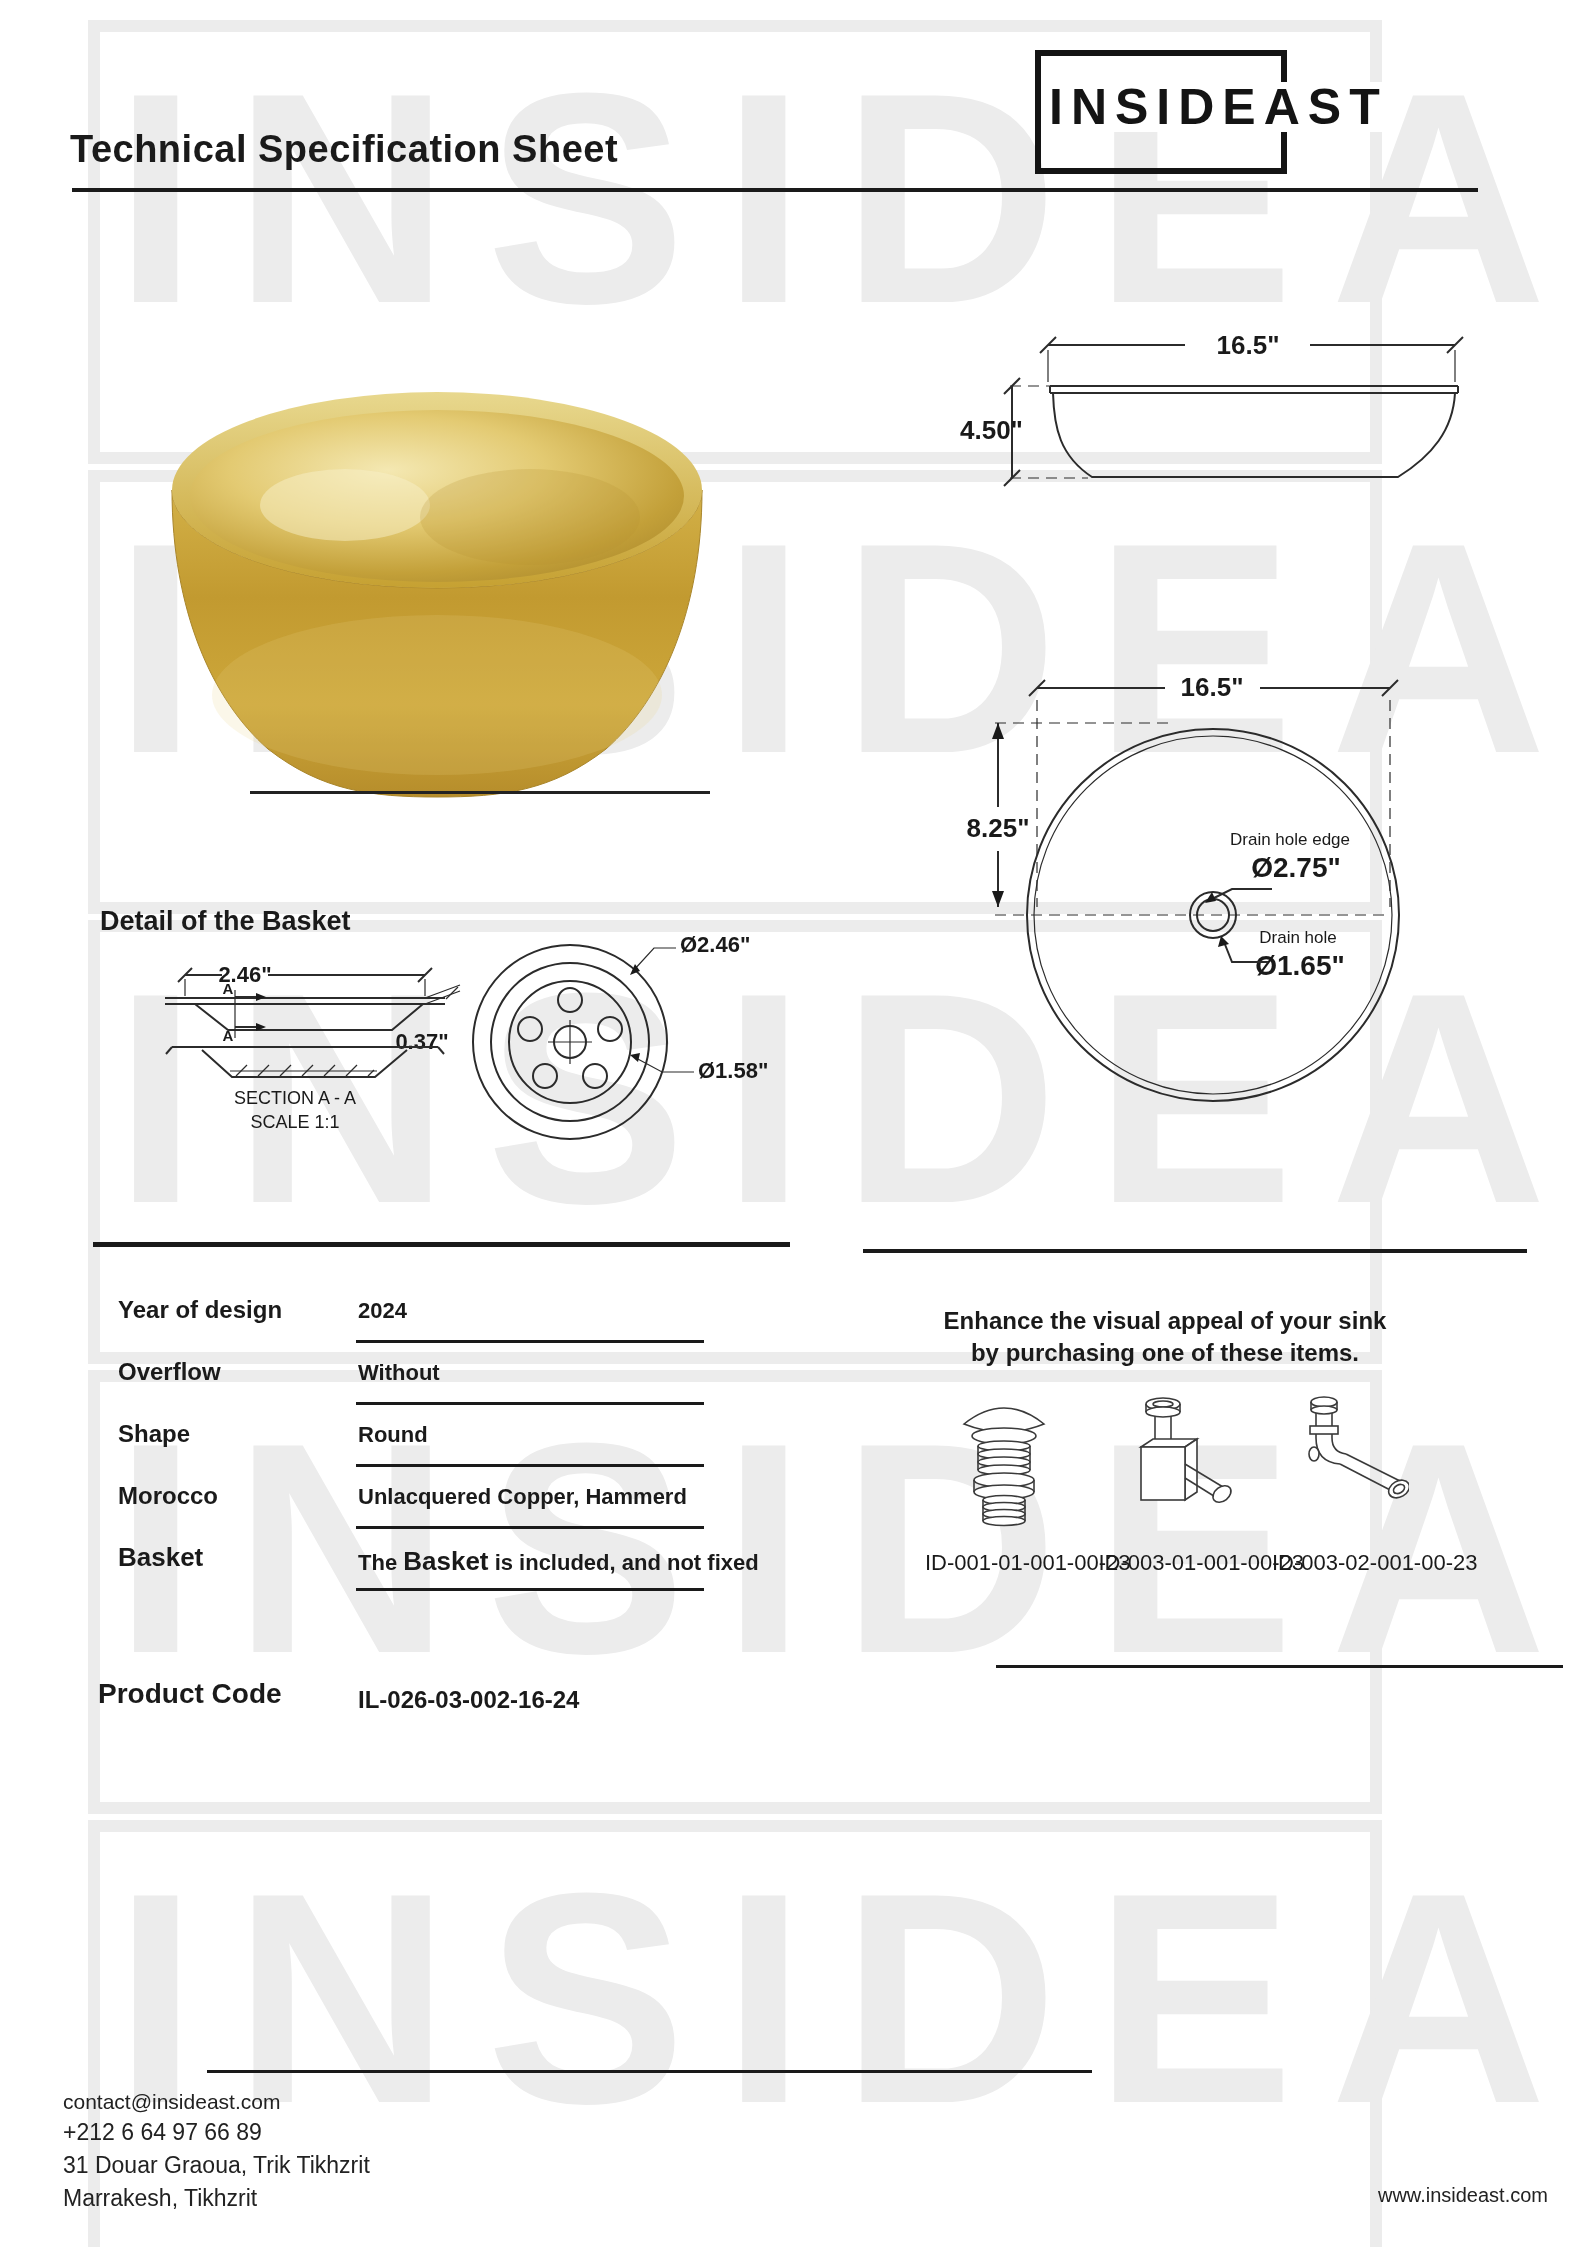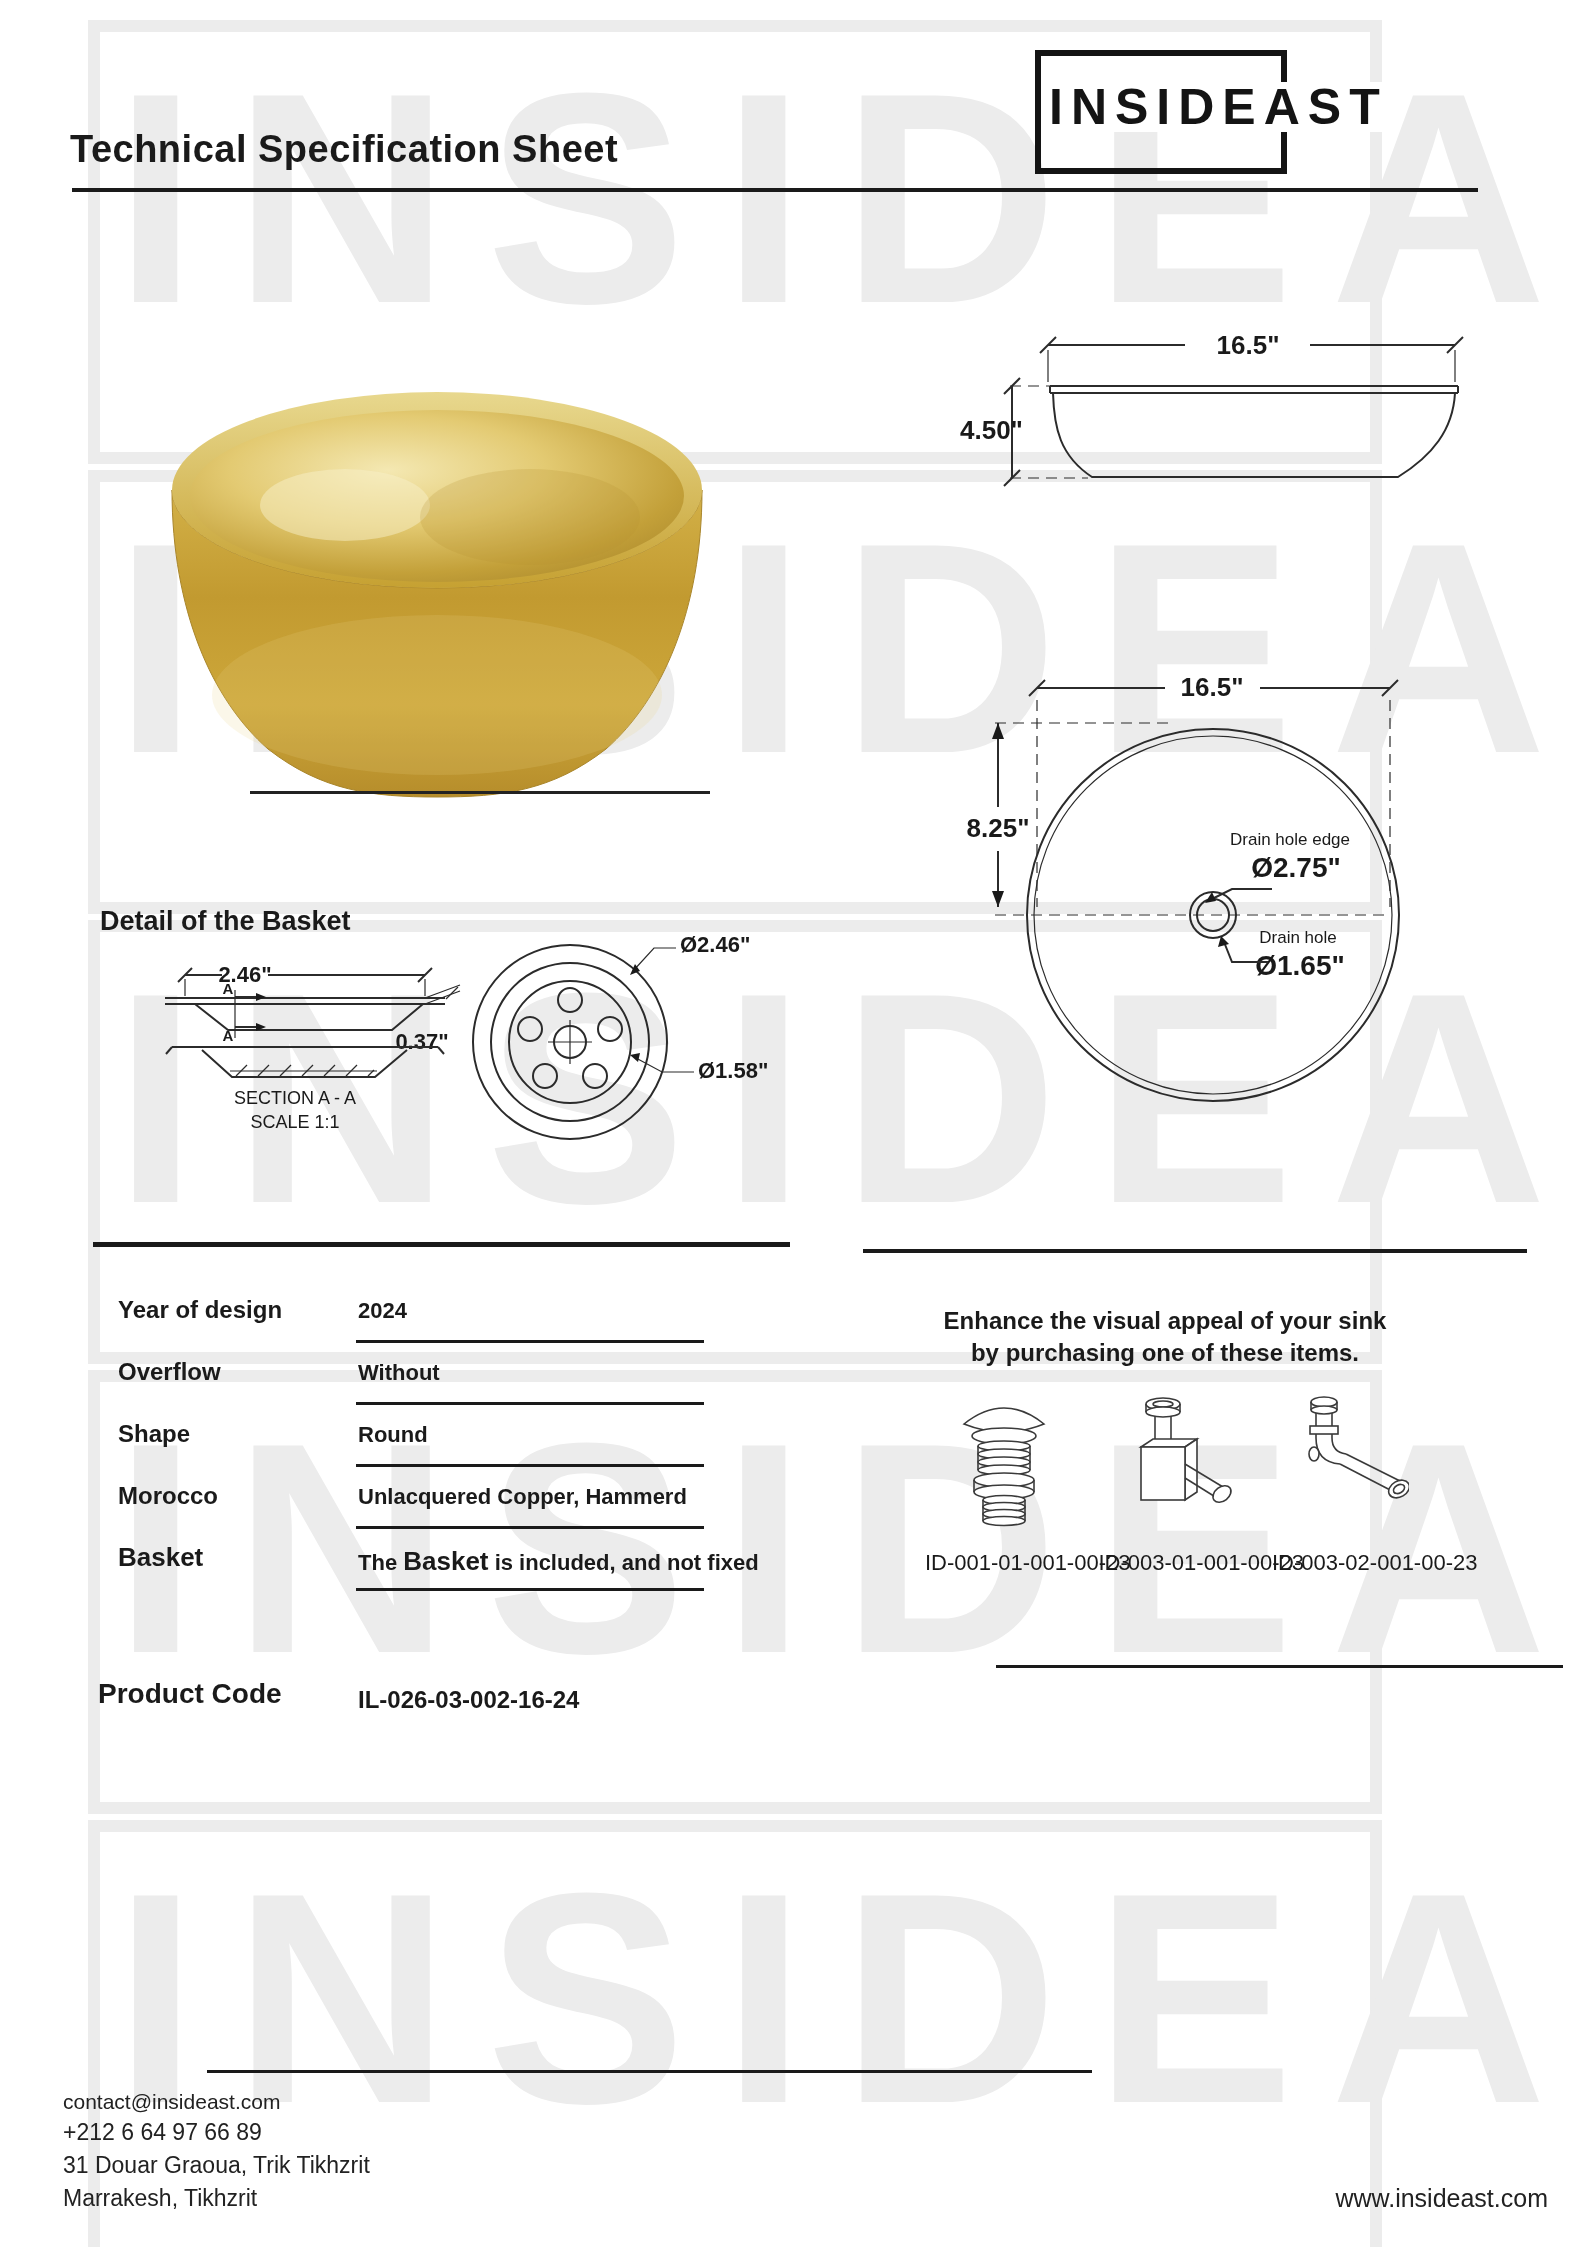--- a/index.html
+++ b/index.html
@@ -57,21 +57,21 @@
   .acc-code{font-size:22px;margin-top:8px;white-space:nowrap;}
   #acc-rule{left:996px;top:1665px;width:567px;height:3px;}
   #photo-rule{left:250px;top:791px;width:460px;height:3px;background:#222;}
   
   #footer-rule{left:207px;top:2070px;width:885px;height:3px;}
   .foot{color:#222;}
   #footer-email{left:63px;top:2090px;font-size:21px;}
   #footer-phone{left:63px;top:2119px;font-size:23px;}
   #footer-addr1{left:63px;top:2152px;font-size:23px;}
   #footer-addr2{left:63px;top:2185px;font-size:23px;}
-  #footer-site{left:1240px;top:2184px;width:308px;text-align:right;font-size:25px;}
+  #footer-site{left:1240px;top:2184px;width:308px;text-align:right;font-size:20px;}
 </style>
 </head>
 <body>
 
 <div id="page">
 
   <div class="wm-layer">
     <div class="wm" style="left:88px;top:20px">
         <div class="frame"></div>
         <div class="txt">INSIDEAST</div>

